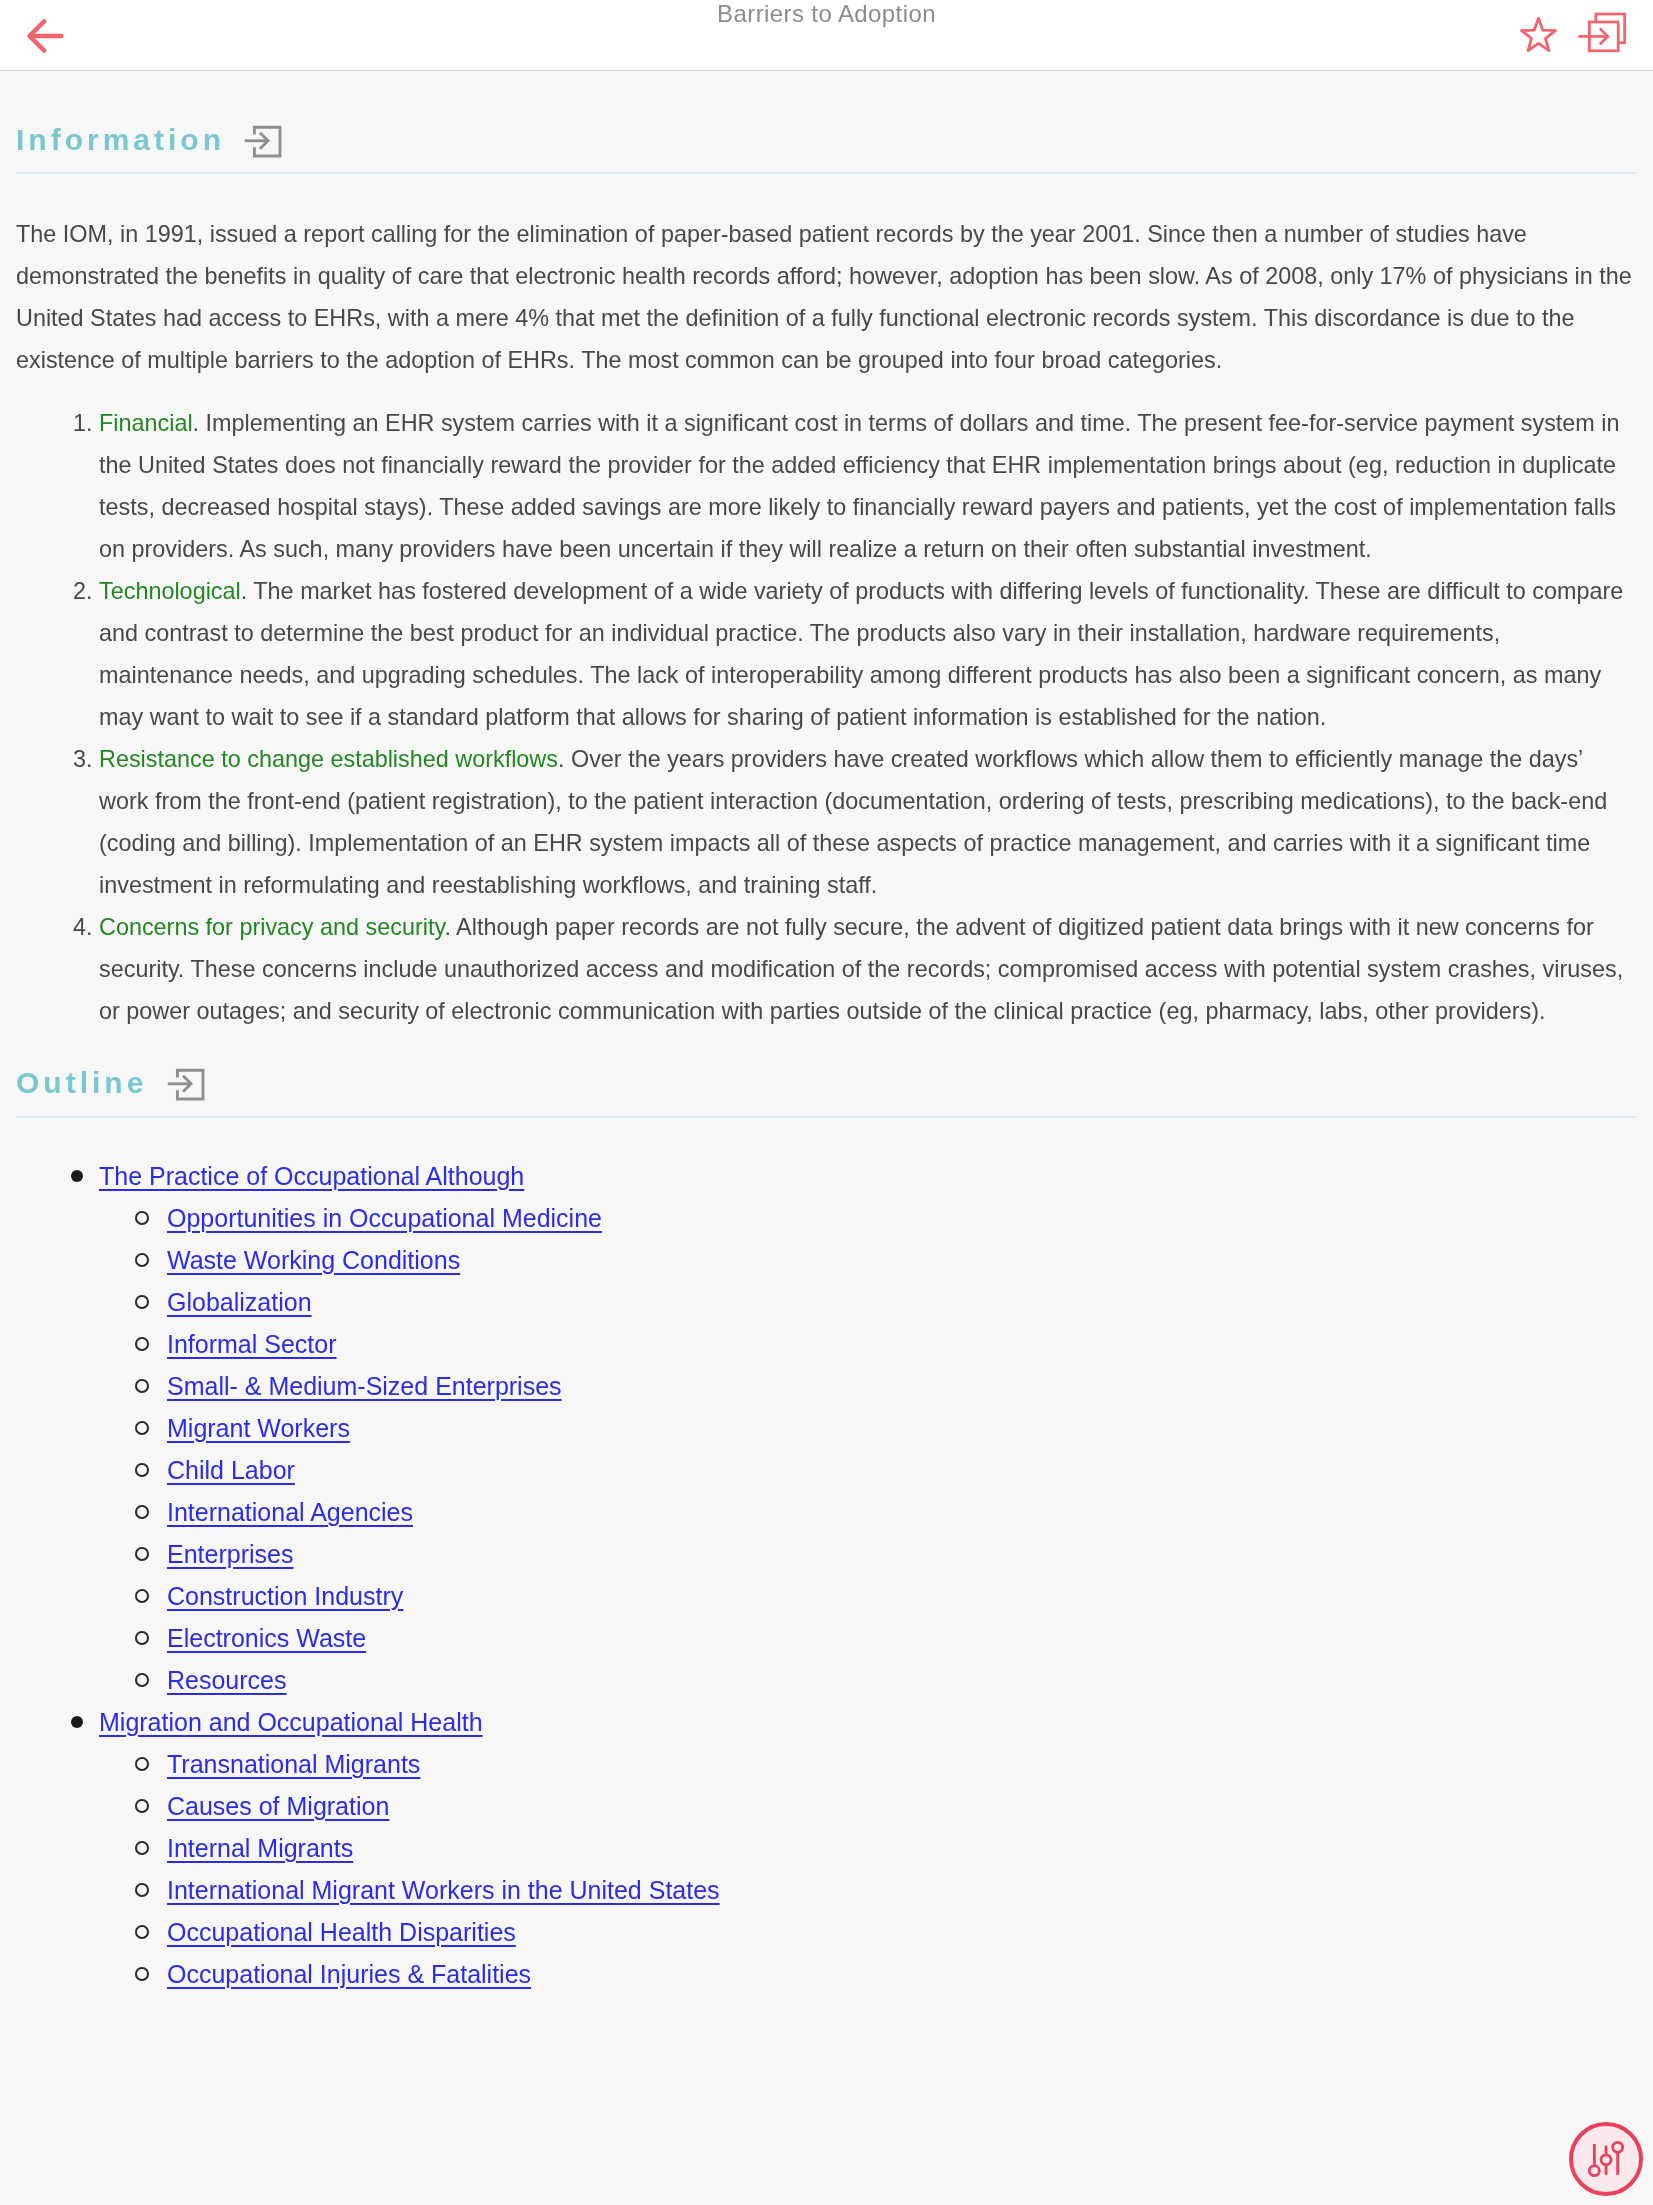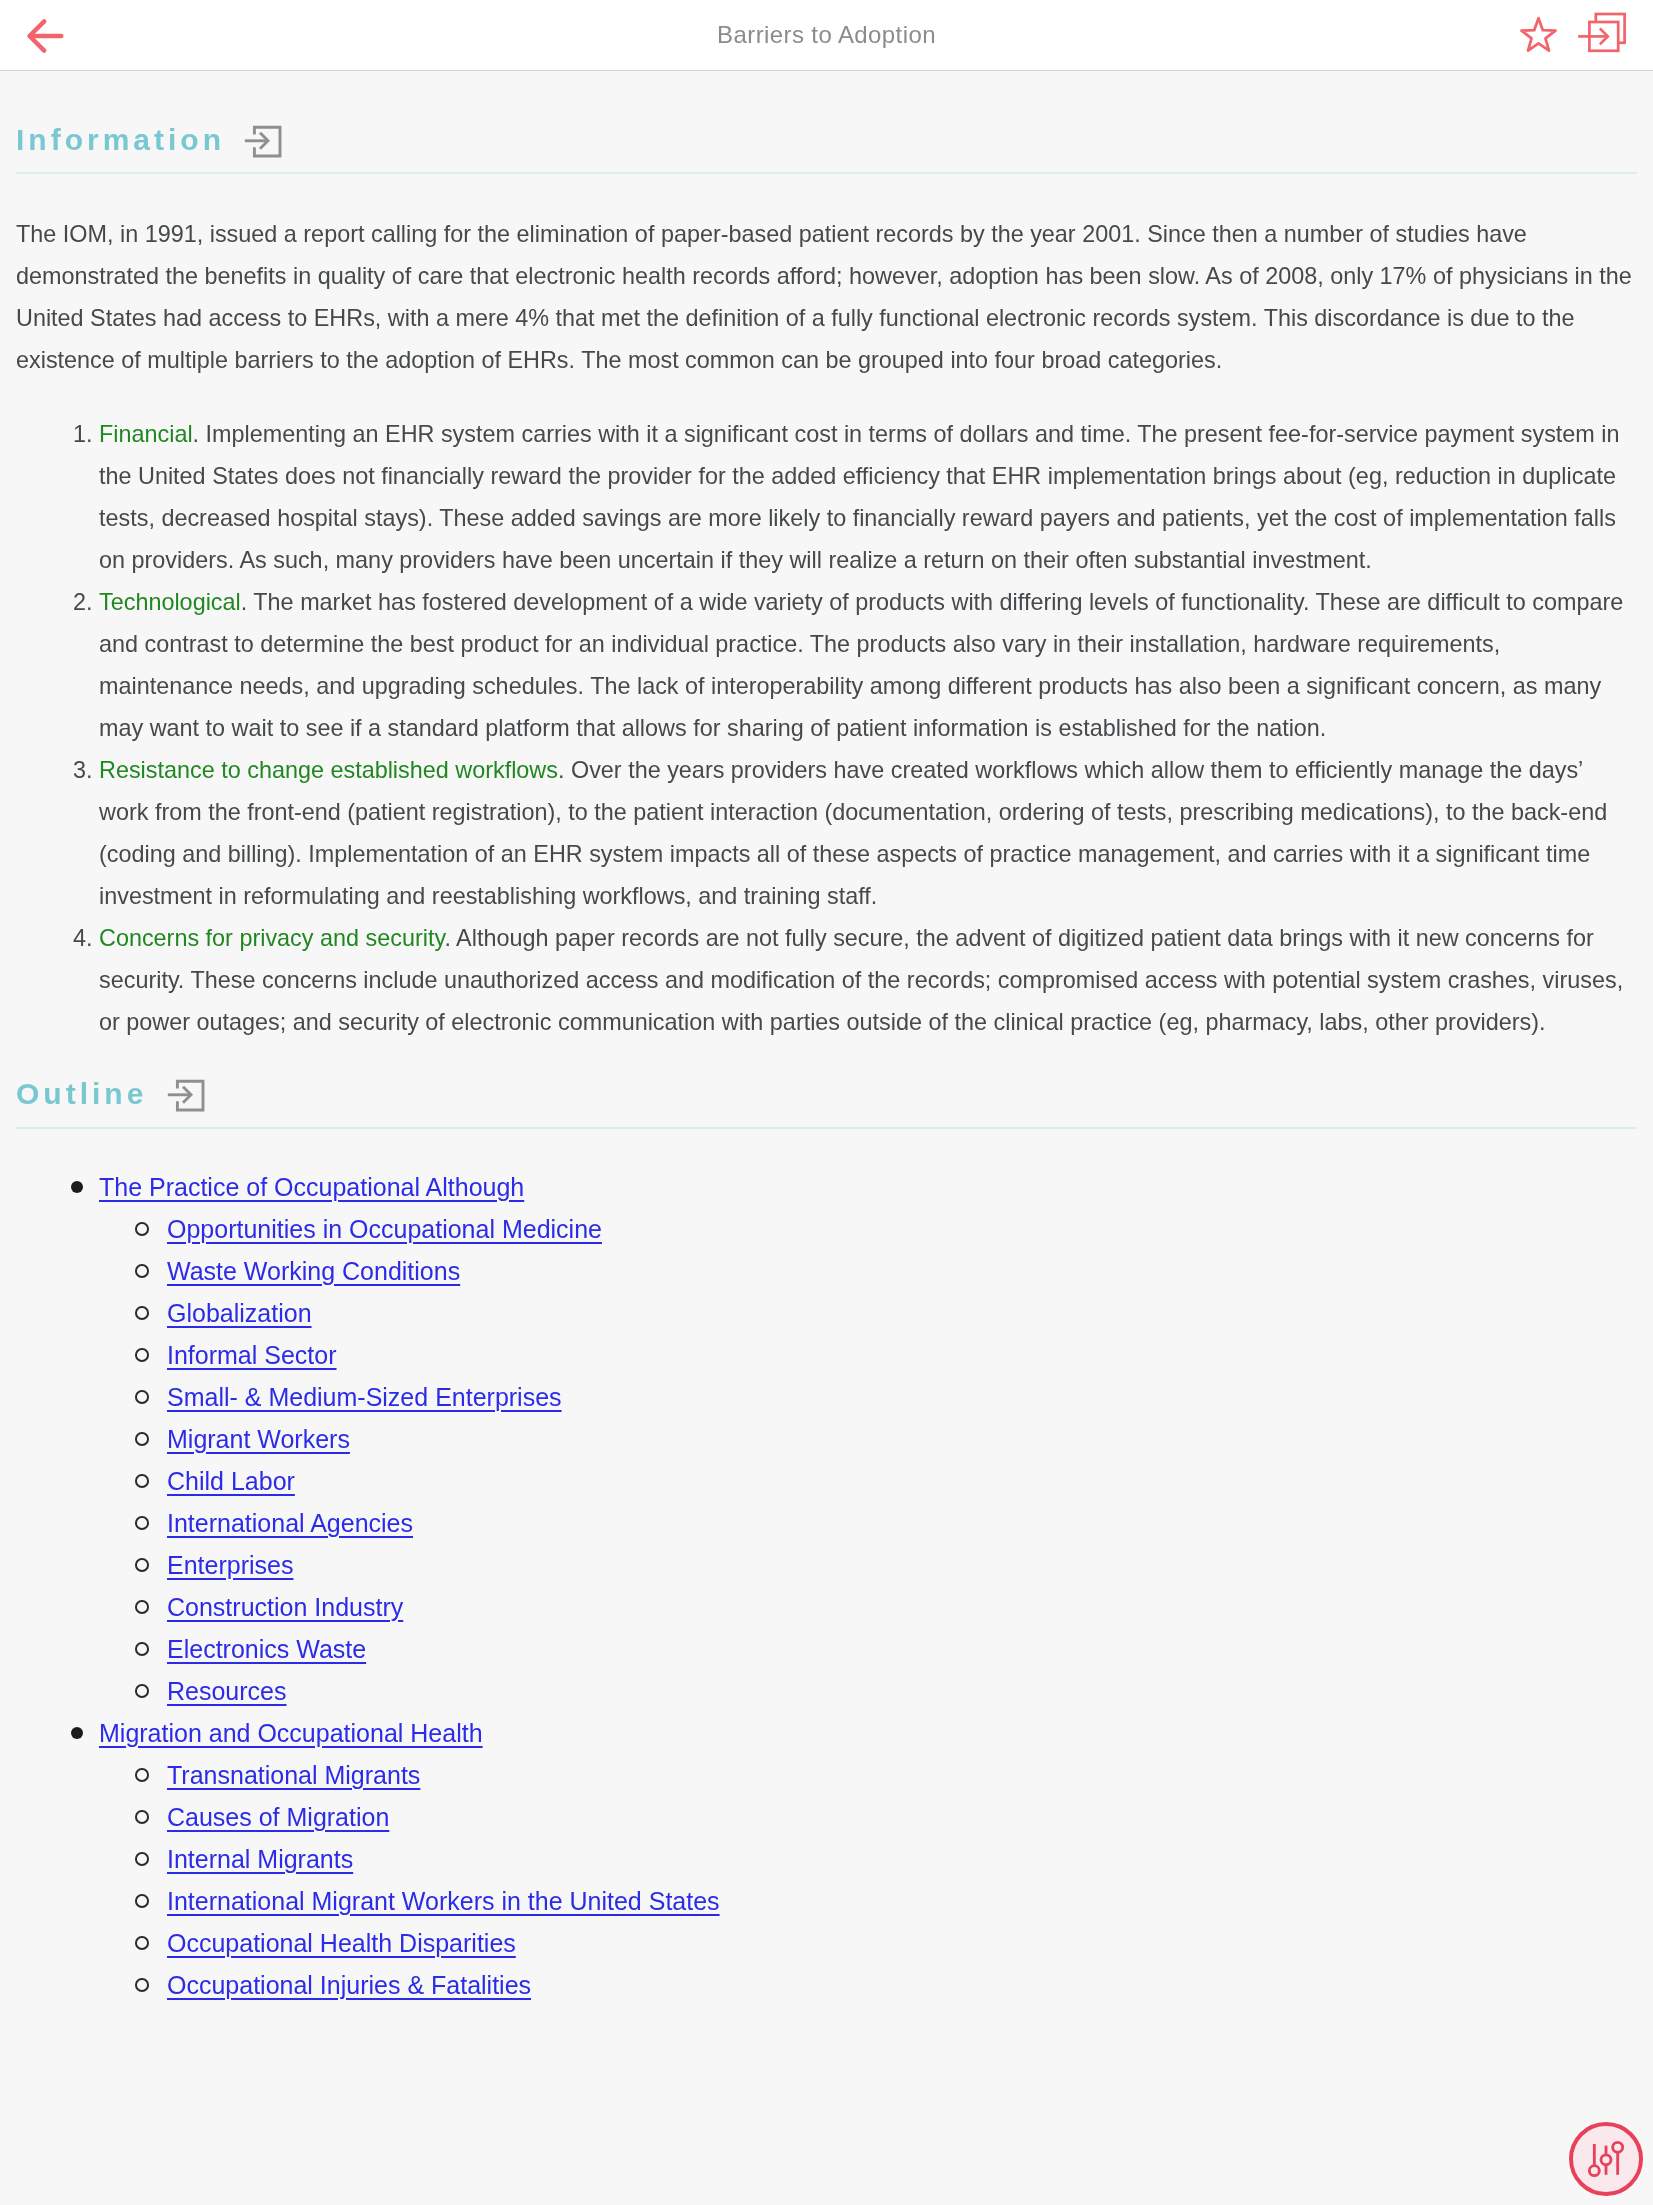--- a/index.html
+++ b/index.html
@@ -13,40 +13,40 @@
   body{
     width:1653px;height:2205px;overflow:hidden;position:relative;
     background:var(--page_bg);
     font-family:"Liberation Sans","DejaVu Sans",sans-serif;
     color:var(--body_text);
   }
   
   .nav{
     position:relative;height:71px;background:#FFFFFF;
     border-bottom:1.6px solid var(--nav_border);
-    display:flex;align-items:center;
+    display:flex;align-items:flex-start;
   }
   .nav-back{position:absolute;left:22.6px;top:13.7px;width:44px;height:44px;cursor:pointer;}
   .nav-title{
     flex:1;text-align:center;font-size:24px;color:var(--title_gray);
     font-weight:400;letter-spacing:0.4px;
   }
   .nav-right{position:absolute;right:24px;top:0;height:71px;display:flex;align-items:center;gap:19.4px;}
   .nav-right .icon-btn{cursor:pointer;display:block;}
   
   .content{padding:0 16px;}
   .section-head{display:flex;align-items:center;gap:19.4px;margin:47px 0 0 0;}
   .section-head h2{
     margin:0;font-size:30px;font-weight:700;color:var(--heading_teal);
     letter-spacing:4px;
   }
   .section-head .enter-icon{cursor:pointer;position:relative;top:1.6px;}
   .divider{border:none;border-top:2.4px solid var(--heading_divider);margin:11.3px 0 0 0;}
   .intro{
-    font-size:23.4px;line-height:42px;margin:39px 0 32px 0;color:var(--body_text);
+    font-size:23.4px;line-height:42px;margin:39px 0 21px 0;color:var(--body_text);
   }
   ol.barriers{
     margin:0;padding:0 0 0 83px;font-size:23.4px;line-height:42px;color:var(--body_text);
   }
   ol.barriers li{margin:0;padding:0;}
   .term{color:var(--term_green);margin-top:39px;}
   
   ul.outline{
     list-style:none;margin:37px 0 0 0;padding:0;
     font-size:25px;line-height:42px;

